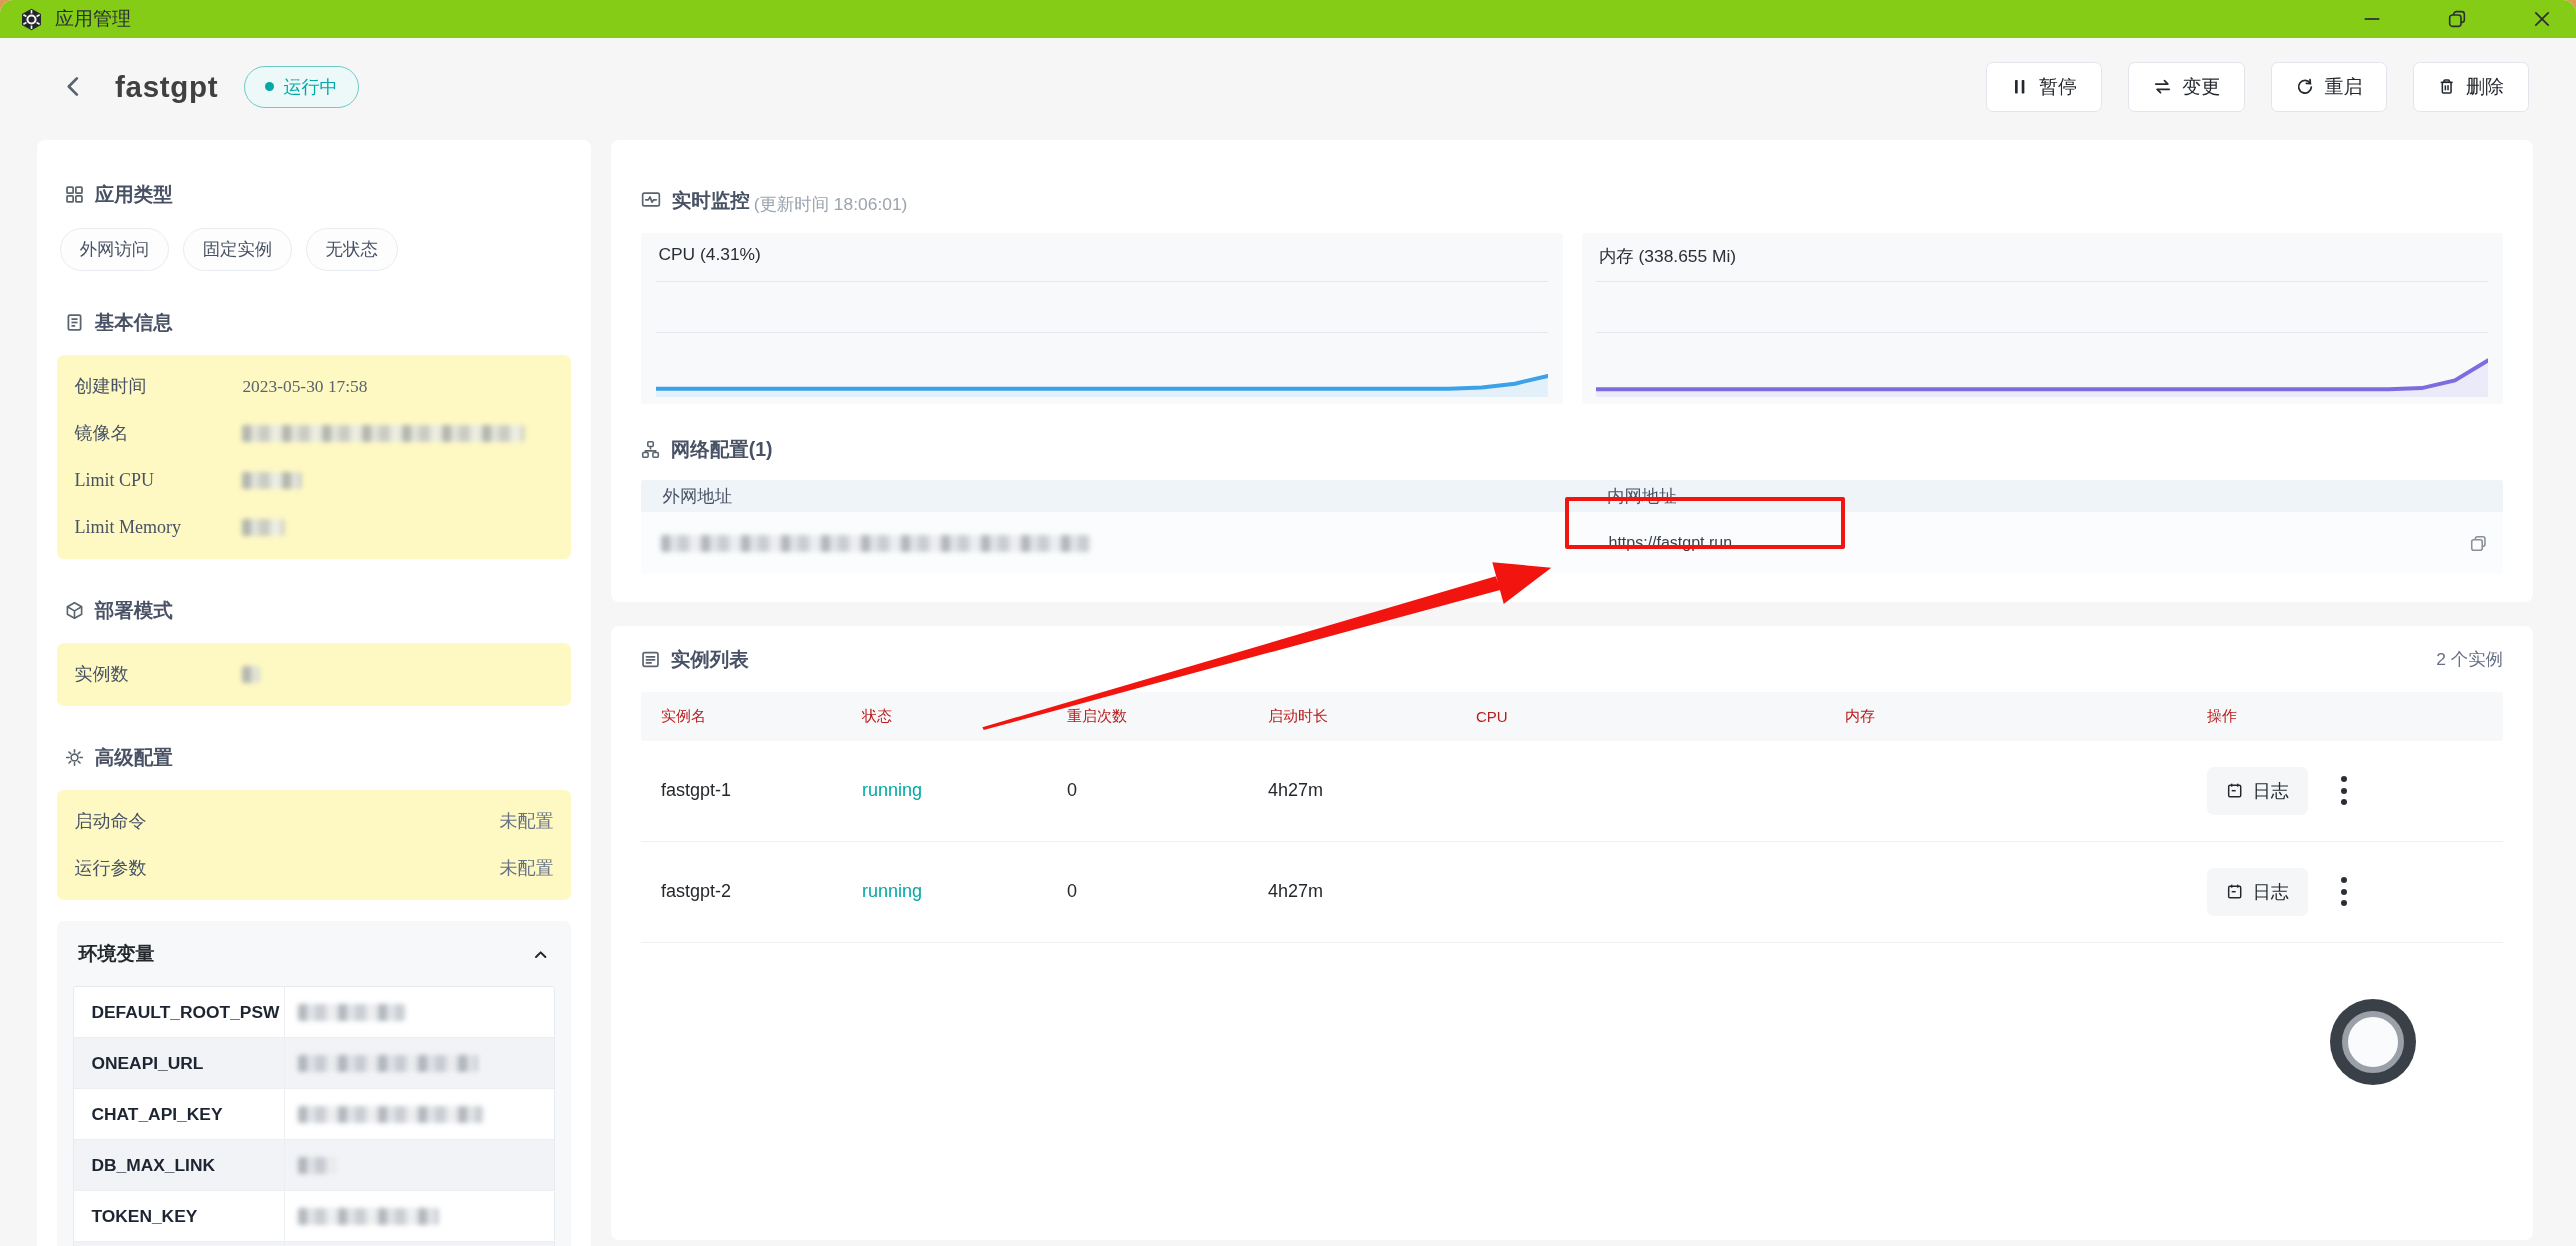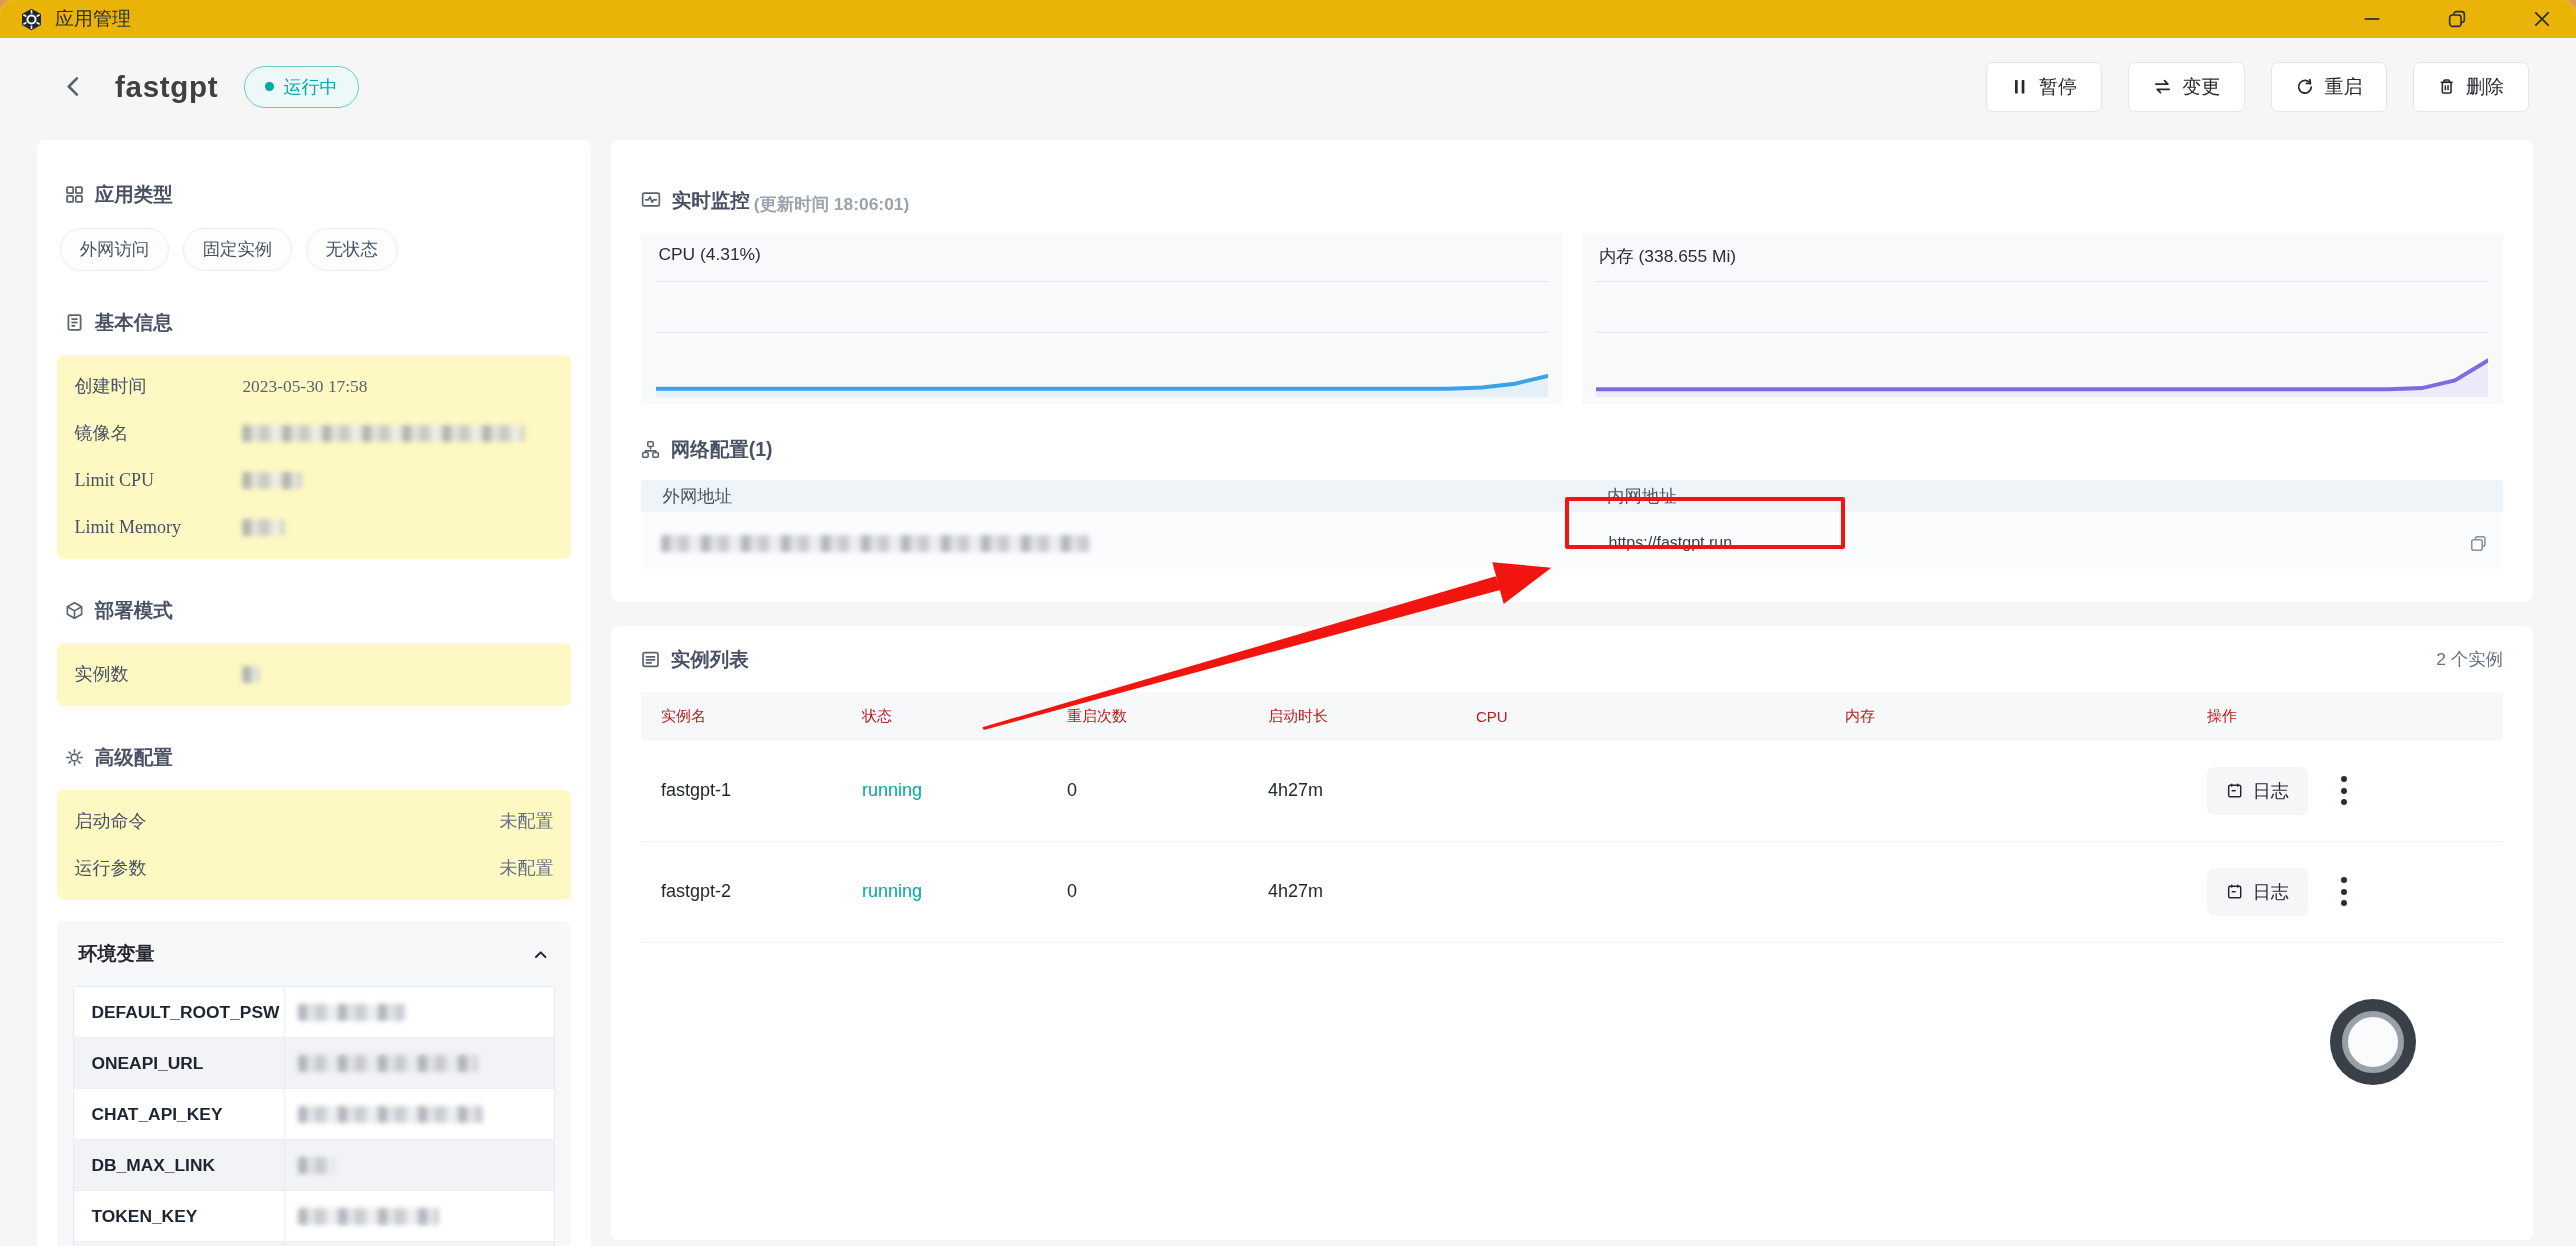--- a/index.html
+++ b/index.html
@@ -2,21 +2,21 @@
 <html style="font-size:10.7px"><head>
 <meta charset="utf-8">
 <style>
   * { margin:0; padding:0; box-sizing:border-box; }
   html,body { width:2576px; height:1246px; overflow:hidden; }
   body { background:#DE9B56; font-family:"Liberation Sans","DejaVu Sans",sans-serif; color:#24282C; }
 
   .window { position:absolute; inset:0; background:#F6F6F7; border-radius:13.4px 13.4px 0 0; overflow:hidden; }
 
   
-  .titlebar { height:38px; background:#eab308; display:flex; align-items:center; padding:0 23px 0 20px; }
+  .titlebar { height:38px; background:#84cc16; display:flex; align-items:center; padding:0 23px 0 20px; }
   .titlebar .app-ico { width:23px; height:23px; }
   .titlebar .t-title { font-size:19px; color:#2A2F36; margin-left:12px; }
   .win-controls { margin-left:auto; display:flex; align-items:center; gap:62px; }
   .win-btn { width:23px; height:23px; display:flex; align-items:center; justify-content:center; cursor:default; }
 
   
   .page-header { display:flex; align-items:center; padding:23.5px 47px 28px 60px; }
   .back { width:27px; height:27px; display:flex; align-items:center; justify-content:center; }
   .app-name { font-size:29.5px; font-weight:700; color:#404040; margin-left:28px; letter-spacing:0.7px; }
   .status-badge { margin-left:25.5px; display:flex; align-items:center; gap:9.4px; border:1.3px solid #6ECAC7; background:#EDF9F9; border-radius:670px; padding:8px 20px; }
@@ -54,21 +54,21 @@
   .env-row { display:grid; grid-template-columns:211px 1fr; align-items:center; height:51px; border-bottom:0.7px solid #ECEEF1; }
   .env-row:nth-child(even) { background:#F2F3F6; }
   .env-row:last-child { border-bottom:none; }
   .env-key { padding-left:17.4px; font-size:17.4px; font-weight:600; color:#1D2532; border-right:0.7px solid #ECEEF1; height:100%; display:flex; align-items:center; }
   .env-val { padding:0 13.4px; }
 
   
   .mon-card { padding:20px 30px 28px; }
   .mon-head { display:flex; align-items:baseline; gap:4px; }
   .mon-title { display:flex; align-items:center; gap:10.7px; font-size:19.5px; font-weight:600; color:#485264; }
-  .mon-update { font-size:17.4px; color:#9AA3AE; font-weight:700;margin-top:32px; }
+  .mon-update { font-size:17.4px; color:#9AA3AE; font-weight:400;margin-top:32px; }
   .chart-strip { display:flex; gap:19px; margin-top:17.4px; }
   .chart-half { position:relative; flex:1; height:171px; background:#F8F9FB; border-radius:2.7px; }
   .chart-label { position:absolute; top:10.7px; left:17.4px; font-size:17.4px; color:#2A2F36; }
   .gridline { position:absolute; left:14.8px; right:14.8px; height:0; border-top:1.3px solid #E4E8EE; }
   .chart-svg { position:absolute; left:14.8px; right:14.8px; bottom:6.7px; height:111px; width:auto; }
   .chart-svg svg { width:100%; height:100%; display:block; }
 
   .net-head { margin-top:32px; }
   .net-table { margin-top:17.4px; }
   .net-hrow { display:grid; grid-template-columns:946px 1fr; align-items:center; height:32px; background:#EFF4F8; border-radius:2.7px 2.7px 0 0; }

